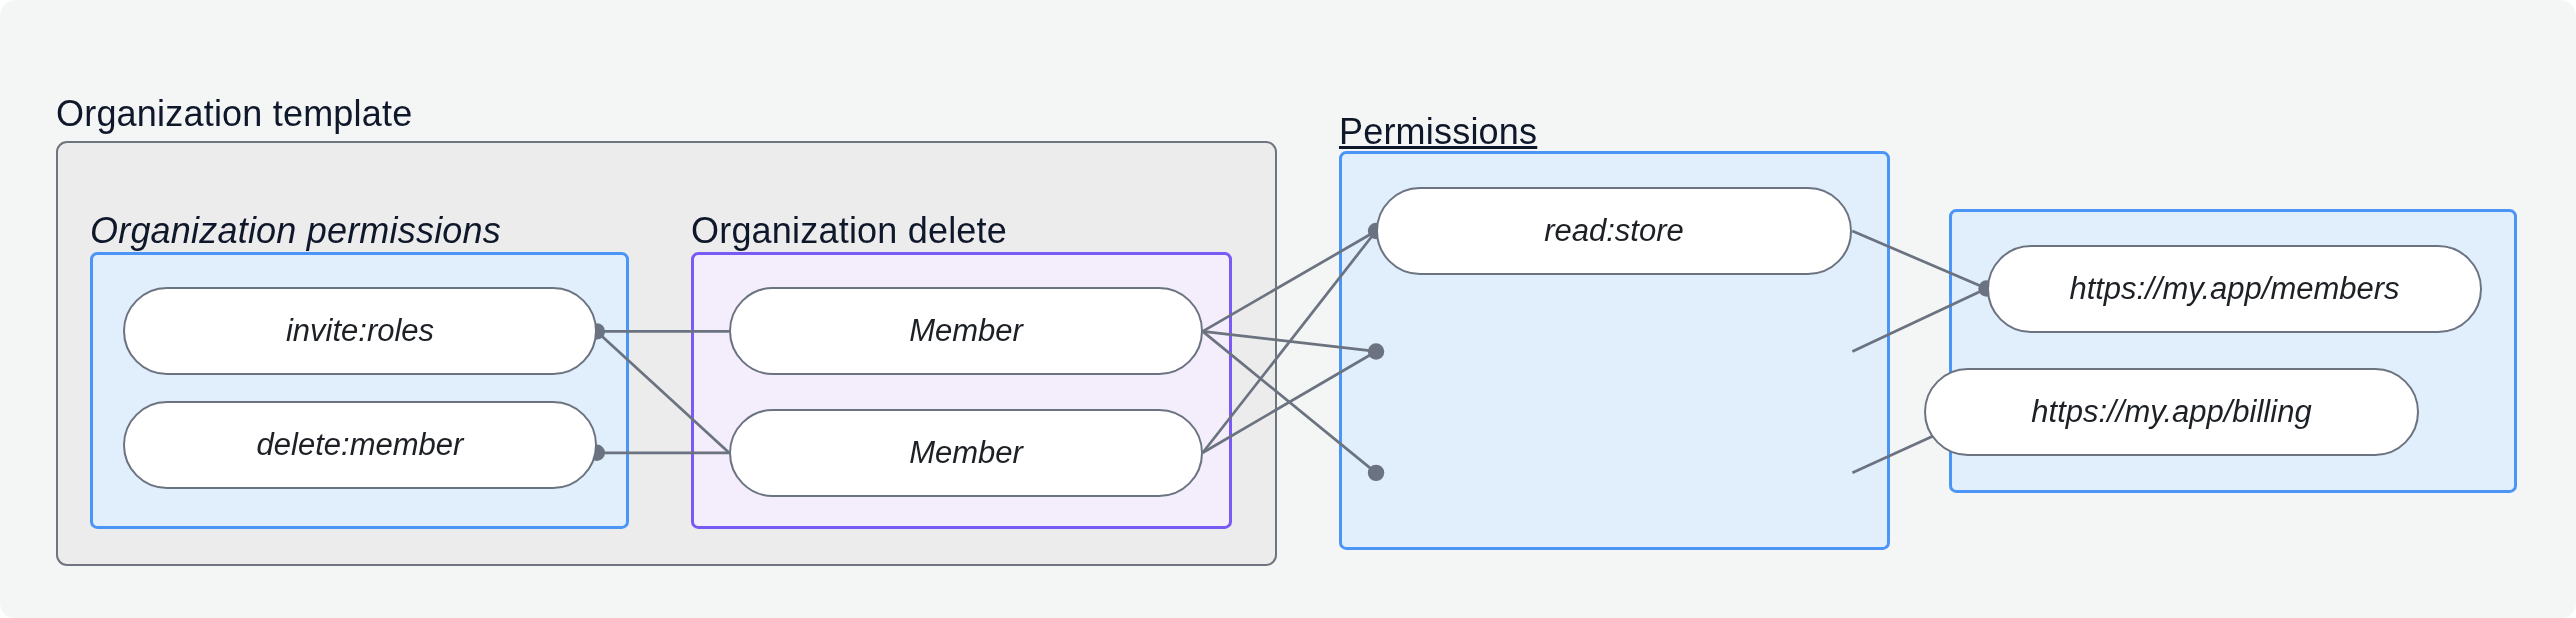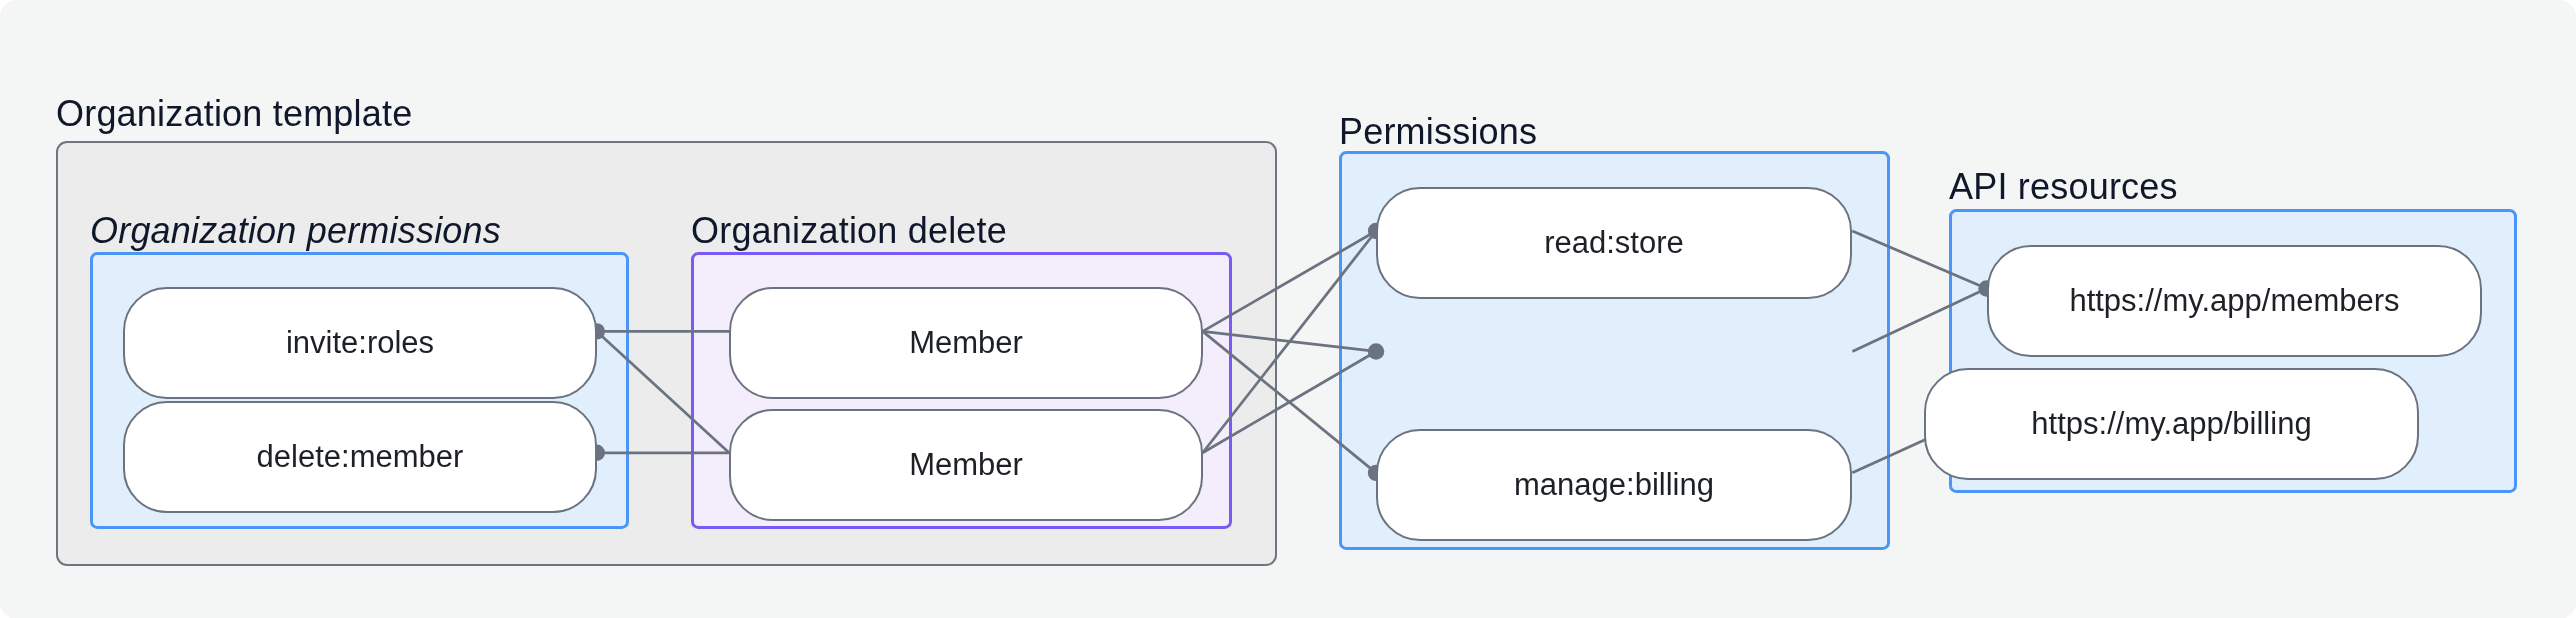--- a/index.html
+++ b/index.html
@@ -40,30 +40,31 @@
     border-radius: 7.3px;
   }
   .box.purple {
     background: #f3edfc;
     border: 3.7px solid #7a5af5;
     border-radius: 7.3px;
   }
   .pill {
     position: absolute;
     box-sizing: border-box;
-    height: 112px;
+    height: 88px;
     background: #ffffff;
     border: 2.7px solid #6b7280;
     border-radius: 44px;
     display: flex;
     align-items: center;
     justify-content: center;
     font-size: 31px;
     color: #1d2126;
     white-space: nowrap;
+    font-style: italic;
   }
   #edge-layer {
     position: absolute;
     left: 0;
     top: 0;
     width: 2576px;
     height: 619px;
     pointer-events: none;
   }
 </style>
@@ -76,24 +77,23 @@
 
   <div class="box gray" style="left:56px; top:141px; width:1221px; height:425px;"></div>
 
   <div class="group-label" style="left:90px; top:177px;font-style:italic;">Organization permissions</div>
   <div class="group-label" style="left:691px; top:177px;">Organization delete</div>
 
   <div class="box blue" style="left:90px; top:252px; width:539px; height:277px;"></div>
 
   <div class="box purple" style="left:691px; top:252px; width:541px; height:277px;"></div>
 
-  <div class="group-label" style="left:1339px; top:78px;">Permissions</div>
+  <div class="group-label" style="left:1339px; top:78px;text-decoration:underline;">Permissions</div>
   <div class="box blue" style="left:1339px; top:151px; width:551px; height:399px;"></div>
 
-  <div class="group-label" style="left:1949px; top:133px;">API resources</div>
   <div class="box blue" style="left:1949px; top:209px; width:568px; height:284px;"></div>
 
   <svg id="edge-layer" viewBox="0 0 2823 678">
       <line x1="654" y1="363" x2="799" y2="363" stroke="#6b7280" stroke-width="3"></line>
       <line x1="654" y1="363" x2="799" y2="496" stroke="#6b7280" stroke-width="3"></line>
       <line x1="654" y1="496" x2="799" y2="496" stroke="#6b7280" stroke-width="3"></line>
       <line x1="1318" y1="363" x2="1508" y2="253" stroke="#6b7280" stroke-width="3"></line>
       <line x1="1318" y1="363" x2="1508" y2="385" stroke="#6b7280" stroke-width="3"></line>
       <line x1="1318" y1="363" x2="1508" y2="518" stroke="#6b7280" stroke-width="3"></line>
       <line x1="1318" y1="496" x2="1508" y2="253" stroke="#6b7280" stroke-width="3"></line>
@@ -110,19 +110,18 @@
       <circle cx="2177" cy="451" r="9" fill="#6b7280"></circle>
     </svg>
 
   <div class="pill" style="left:123px; top:287px; width:474px;">invite:roles</div>
   <div class="pill" style="left:123px; top:401px; width:474px;">delete:member</div>
 
   <div class="pill" style="left:729px; top:287px; width:474px;">Member</div>
   <div class="pill" style="left:729px; top:409px; width:474px;">Member</div>
 
   <div class="pill" style="left:1376px; top:187px; width:476px;">read:store</div>
-  <div class="pill" style="left:1376px; top:429px; width:476px;">manage:billing</div>
 
   <div class="pill" style="left:1987px; top:245px; width:495px;">https://my.app/members</div>
   <div class="pill" style="left:1924px; top:368px; width:495px;">https://my.app/billing</div>
 
 </div>
 
 
 </body></html>

